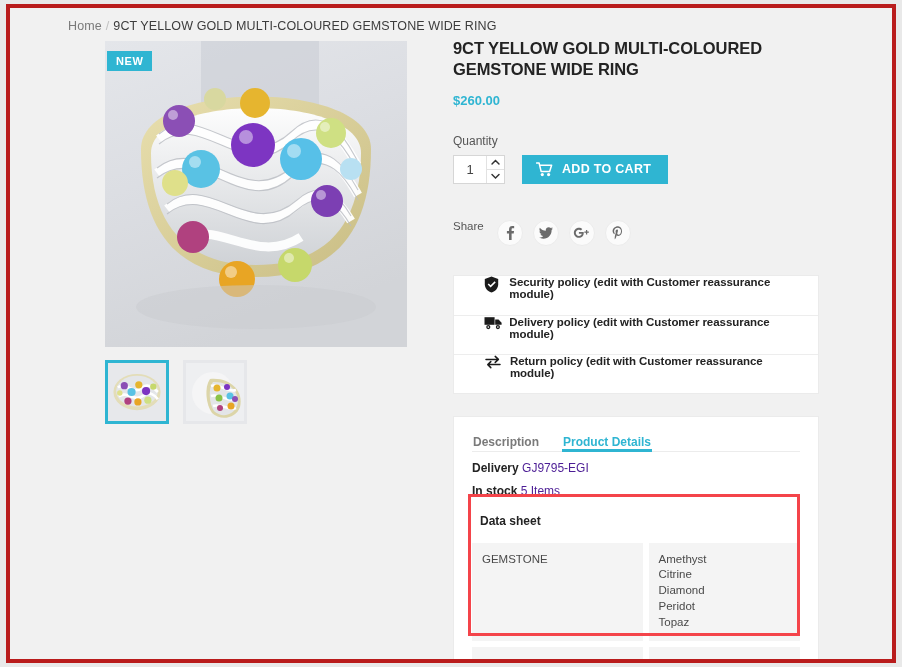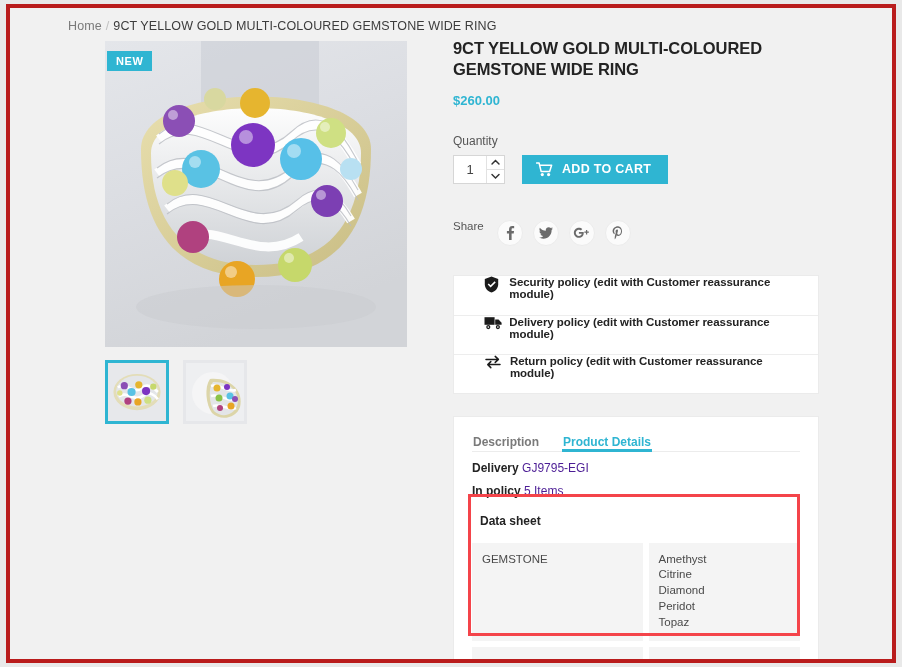--- a/index.html
+++ b/index.html
@@ -386,21 +386,21 @@
       <div id="tab-bar">
         <button class="tab">Description</button>
         <button class="tab active">Product Details</button>
       </div>
 
       <div class="meta-line">
         <span class="meta-key">Delivery</span>
         <span class="meta-val">GJ9795-EGI</span>
       </div>
       <div class="meta-line">
-        <span class="meta-key">In policy</span>
+        <span class="meta-key">In stock</span>
         <span class="meta-val">5 Items</span>
       </div>
 
       <div id="data-sheet">
         <div id="data-sheet-title">Data sheet</div>
         <table id="data-sheet-table">
           <tbody>
             <tr>
               <td class="c-name">GEMSTONE</td>
               <td class="c-val" style="white-space: pre-line;">Amethyst

